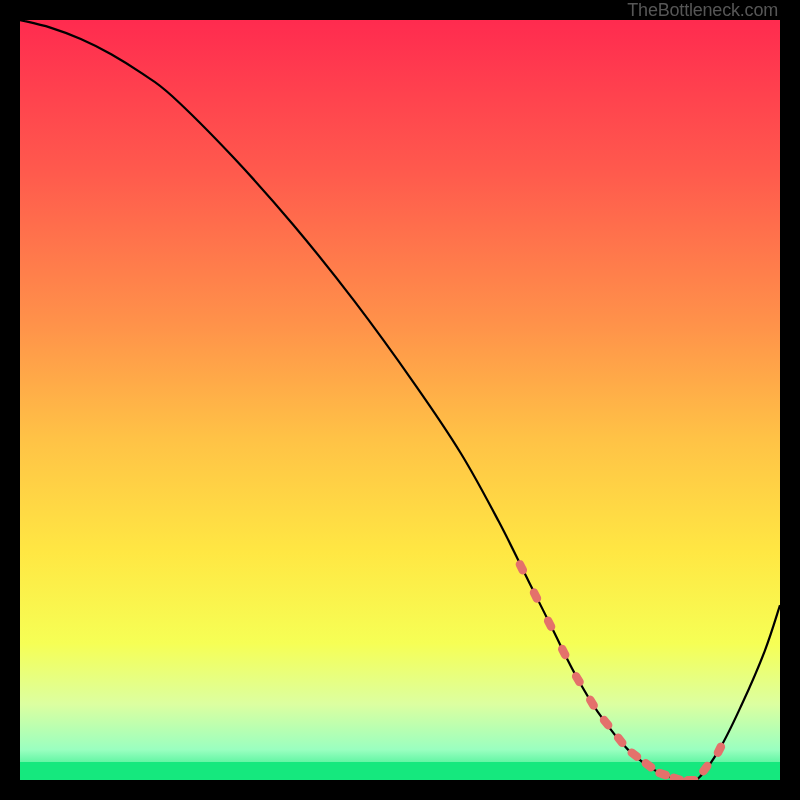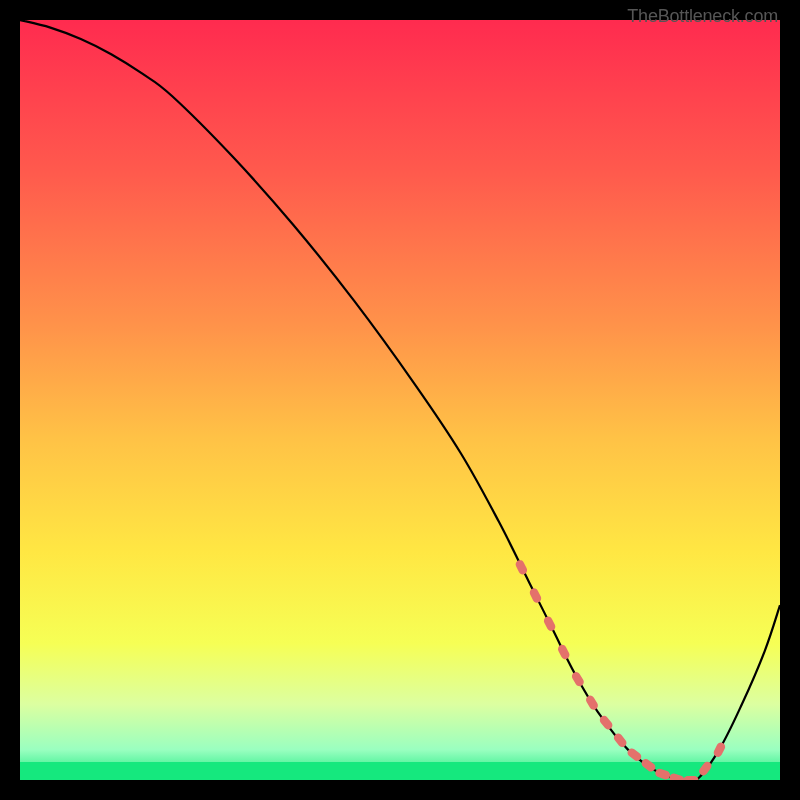--- a/index.html
+++ b/index.html
@@ -27,21 +27,21 @@
     }
     .gradient-bg {
       position: absolute;
       left: 0;
       top: 0;
       width: 100%;
       height: 100%;
     }
     .watermark {
       position: absolute;
-      top: 6px;
+      top: 0;
       right: 22px;
       font-size: 18px;
       font-weight: 500;
       color: #565656;
       letter-spacing: -0.2px;
       z-index: 10;
     }
     svg.plot {
       position: absolute;
       left: 0;

